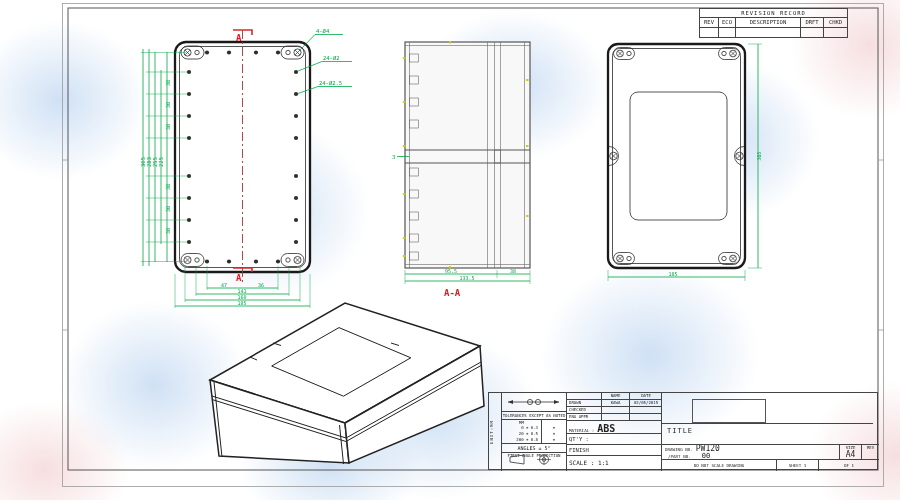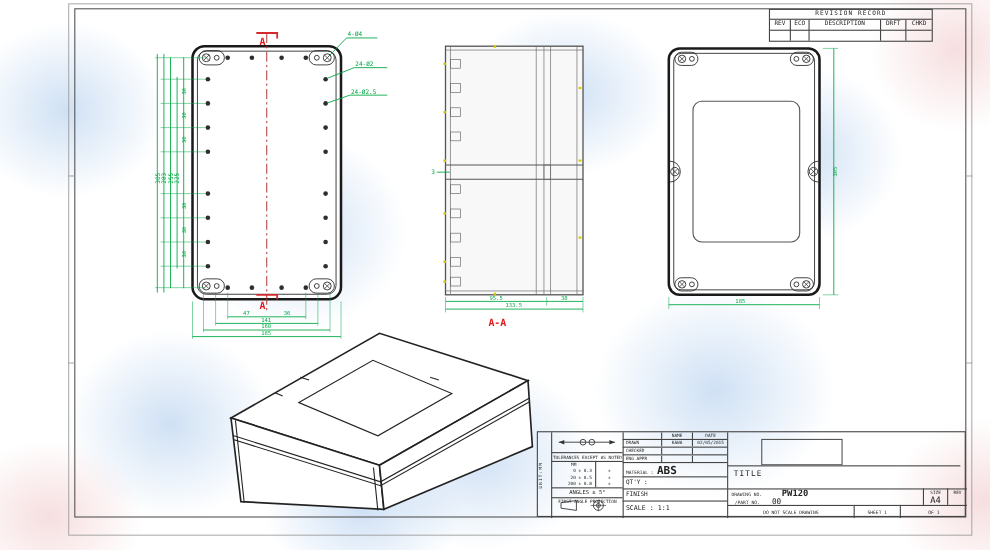--- a/index.html
+++ b/index.html
@@ -436,21 +436,21 @@
 
     <div class="cell nt" style="left:172px;top:0;width:218px;height:30px;">
       <div style="position:absolute;left:30px;top:6px;width:72px;height:22px;border:1px solid #555;"></div>
     </div>
     <div class="cell" style="left:172px;top:30px;width:212px;height:21px;">
       <div style="padding:3px 0 0 5px;font-size:7px;letter-spacing:1px;">TITLE</div>
     </div>
     <div class="cell" style="left:172px;top:51px;width:178px;height:15px;">
       <div style="height:8px;line-height:8px;padding-left:3px;">
         <span class="sm">DRAWING NO.</span>
-        <span style="font-size:8px;font-weight:bold;margin-left:15px;">PW120</span>
+        <span style="font-size:8px;font-weight:normal;">PW120</span>
       </div>
       <div style="height:7px;line-height:6px;padding-left:6px;">
         <span class="sm">/PART NO.</span>
         <span style="font-size:7px;font-weight:normal;padding-left:8px;">00</span>
       </div>
     </div>
     <div class="cell" style="left:350px;top:51px;width:22px;height:15px;">
       <div class="xs" style="text-align:center;height:5px;line-height:5px;">SIZE</div>
       <div style="text-align:center;font-size:8px;">A4</div>
     </div>

